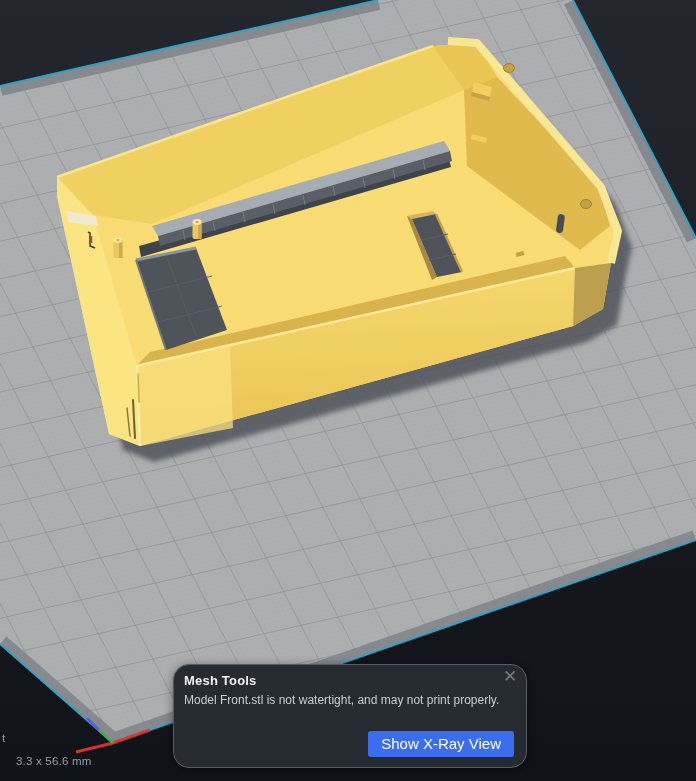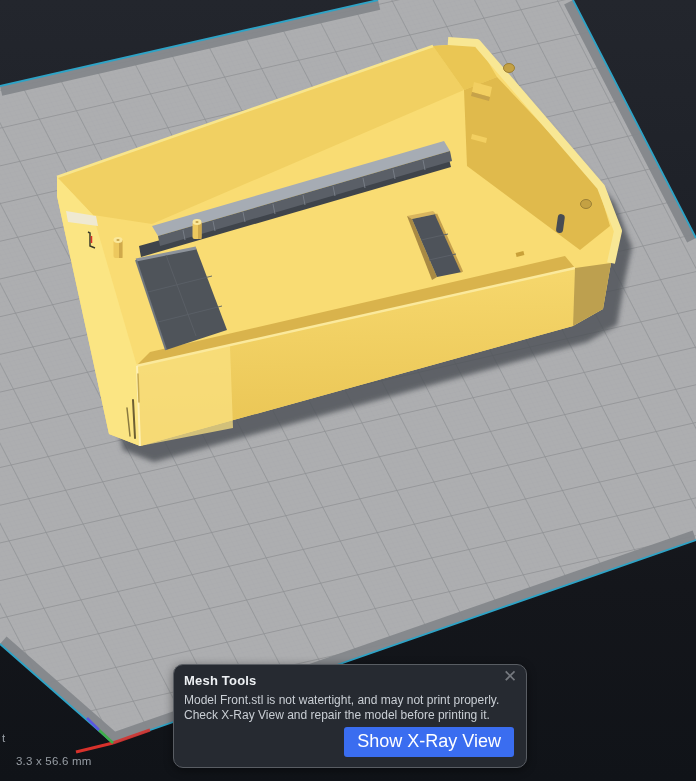--- a/index.html
+++ b/index.html
@@ -6,38 +6,38 @@
   #app{
     position:relative;width:696px;height:781px;overflow:hidden;
     font-family:"Liberation Sans","DejaVu Sans",sans-serif;
     background:linear-gradient(180deg,#23262d 0%,#1d2027 35%,#14161b 75%,#101318 100%);
     user-select:none;
   }
   #scene{position:absolute;left:0;top:0;}
   
   .mesh-dialog{
     position:absolute;left:173px;top:664px;width:354px;height:104px;
-    background:#262a31;border:1px solid #595d63;border-radius:10px;
+    background:#262a31;border:1px solid #595d63;border-radius:16px;
     box-sizing:border-box;padding:6px 10px 0 10px;
     color:#c9ced4;font-size:12px;line-height:15px;
     box-shadow:0 2px 10px rgba(0,0,0,.45);
   }
   .mesh-dialog .title{
     font-weight:bold;font-size:13px;color:#eef1f4;margin:2px 0 5px 0;letter-spacing:.2px;
   }
   .mesh-dialog .close{
     position:absolute;top:2px;right:6px;width:20px;height:20px;
     color:#75797f;font-size:17px;font-weight:bold;line-height:20px;text-align:center;
     cursor:pointer;
   }
   .mesh-dialog .body-line{white-space:nowrap;}
   .mesh-dialog .btn-row{position:absolute;right:12px;bottom:10px;}
   .xray-btn{
     display:inline-block;background:#3a6df0;color:#ffffff;border:none;border-radius:3px;
-    font-size:18px;padding:4px 13px 5px 13px;font-family:inherit;cursor:pointer;
+    font-size:15px;padding:4px 13px 5px 13px;font-family:inherit;cursor:pointer;
   }
   
   .status-frag{
     position:absolute;left:2px;top:732px;color:#9aa0a7;font-size:11.5px;
   }
   .status-dim{
     position:absolute;left:16px;top:755px;color:#979da4;font-size:11.5px;letter-spacing:.2px;
   }
 </style>
 </head>
@@ -188,21 +188,20 @@
       <path d="M88,232 l2,1 l0,13 l5,2" stroke="#3a3a28" stroke-width="1.5" fill="none"></path>
       <path d="M91.5,236 L91.5,243" stroke-width="1.5" fill="none" stroke="#d8312b"></path>
     </g>
   </g>
 </svg>
 
 <div class="mesh-dialog">
   <div class="title">Mesh Tools</div>
   <div class="close">✕</div>
   <div class="body-line">Model Front.stl is not watertight, and may not print properly.</div>
-  <div class="body-line">Check X-Ray View and repair the model before printing it.</div>
   <div class="btn-row">
     <button class="xray-btn">Show X-Ray View</button>
   </div>
 </div>
 
 <div class="status-frag">t</div>
 <div class="status-dim">3.3 x 56.6 mm</div>
 
 </div>
 

